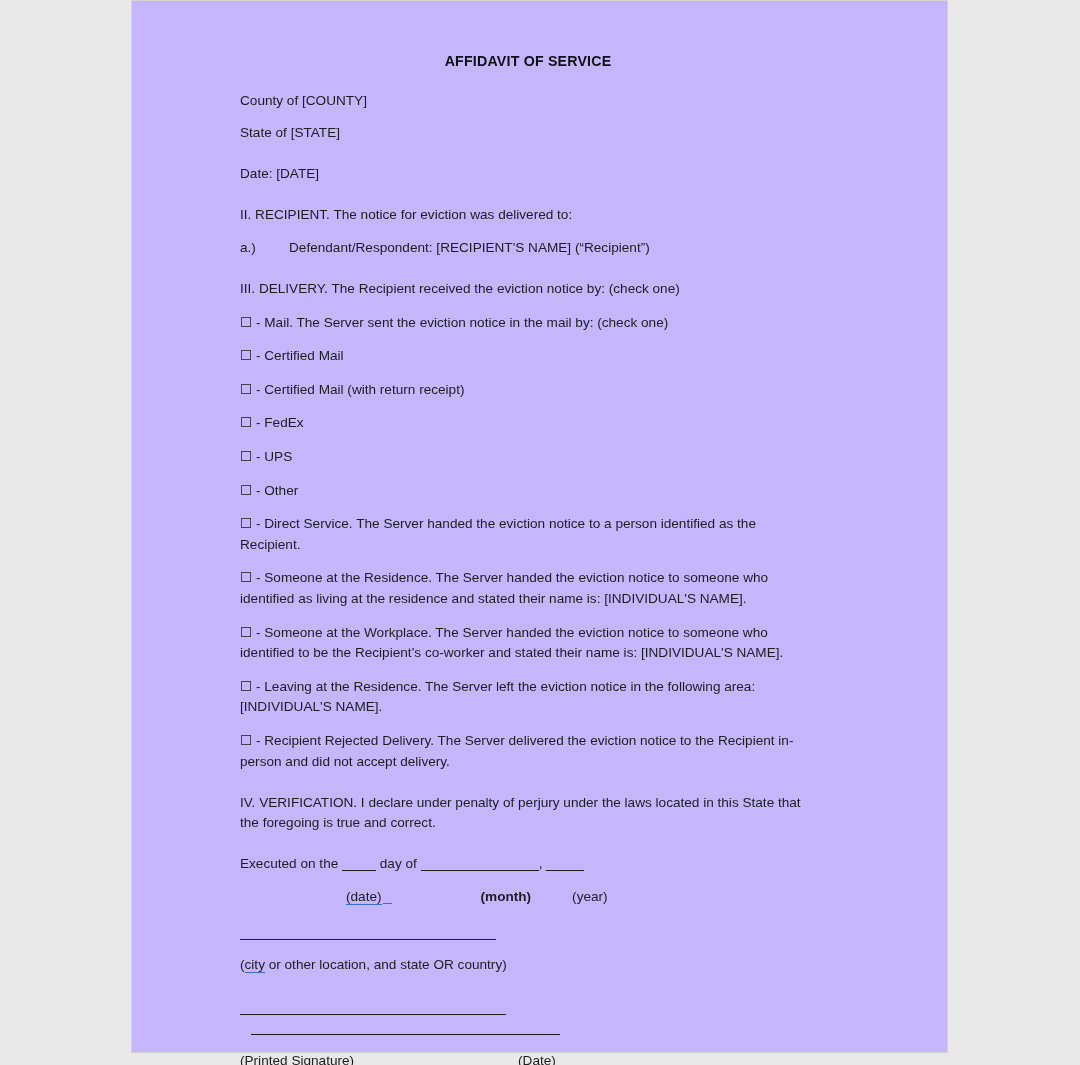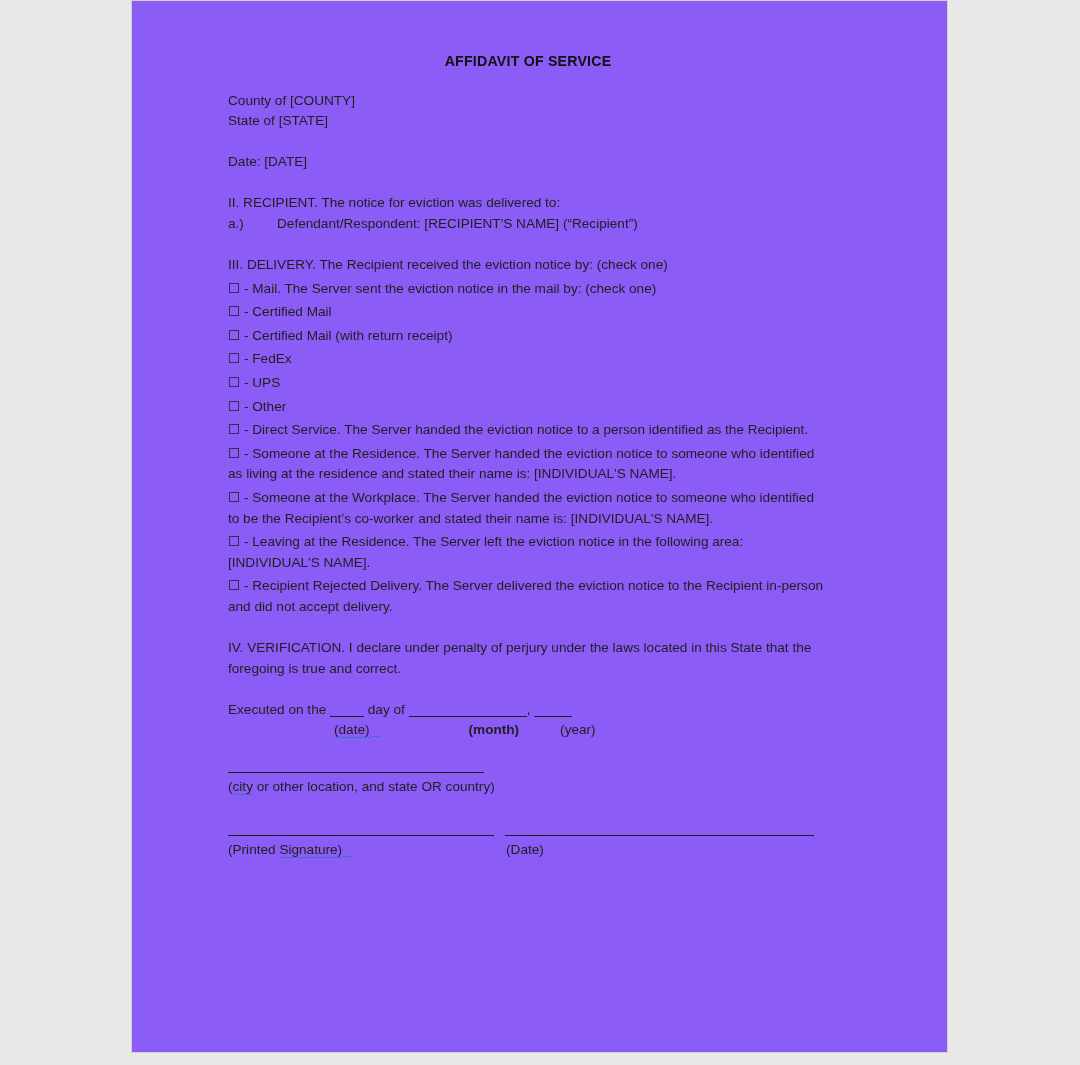--- a/index.html
+++ b/index.html
@@ -6,34 +6,34 @@
   html, body { margin: 0; padding: 0; }
   body {
     width: 1080px; height: 1065px;
     background: #e8e8e8;
     font-family: "Liberation Sans", "DejaVu Sans", sans-serif;
     color: #1f1f1f;
   }
   .page {
     position: absolute; left: 131px; top: 0;
     width: 817px; height: 1053px;
-    background: #8b5cf6;
+    background: #c4b5fd;
     border: 1px solid #d2d2d2;
   }
   .content {
     position: absolute; left: 96px; top: 50px;
     width: 600px;
     font-size: 13.6px; line-height: 20.6px;
   }
   .doc-title {
     font-weight: bold; text-align: center;
     font-size: 14.2px; color: #111;
     margin: 0 0 19px 0; letter-spacing: .2px;
   }
-  p { margin: 0; }
+  p { margin: 12px; }
   .mt  { margin-top: 20.5px; }  
   .mtl { margin-top: 15px; }    
   .mts { margin-top: 22px; }    
   .opt { margin-top: 2px; }
   .item-label { display: inline-block; width: 49px; }
   .cb { font-family: "DejaVu Sans", sans-serif; color: #1b1b1b; }
   .blank {
     display: inline-block; height: 12px;
     border-bottom: 1px solid #1f1f1f;
     vertical-align: -3px;

